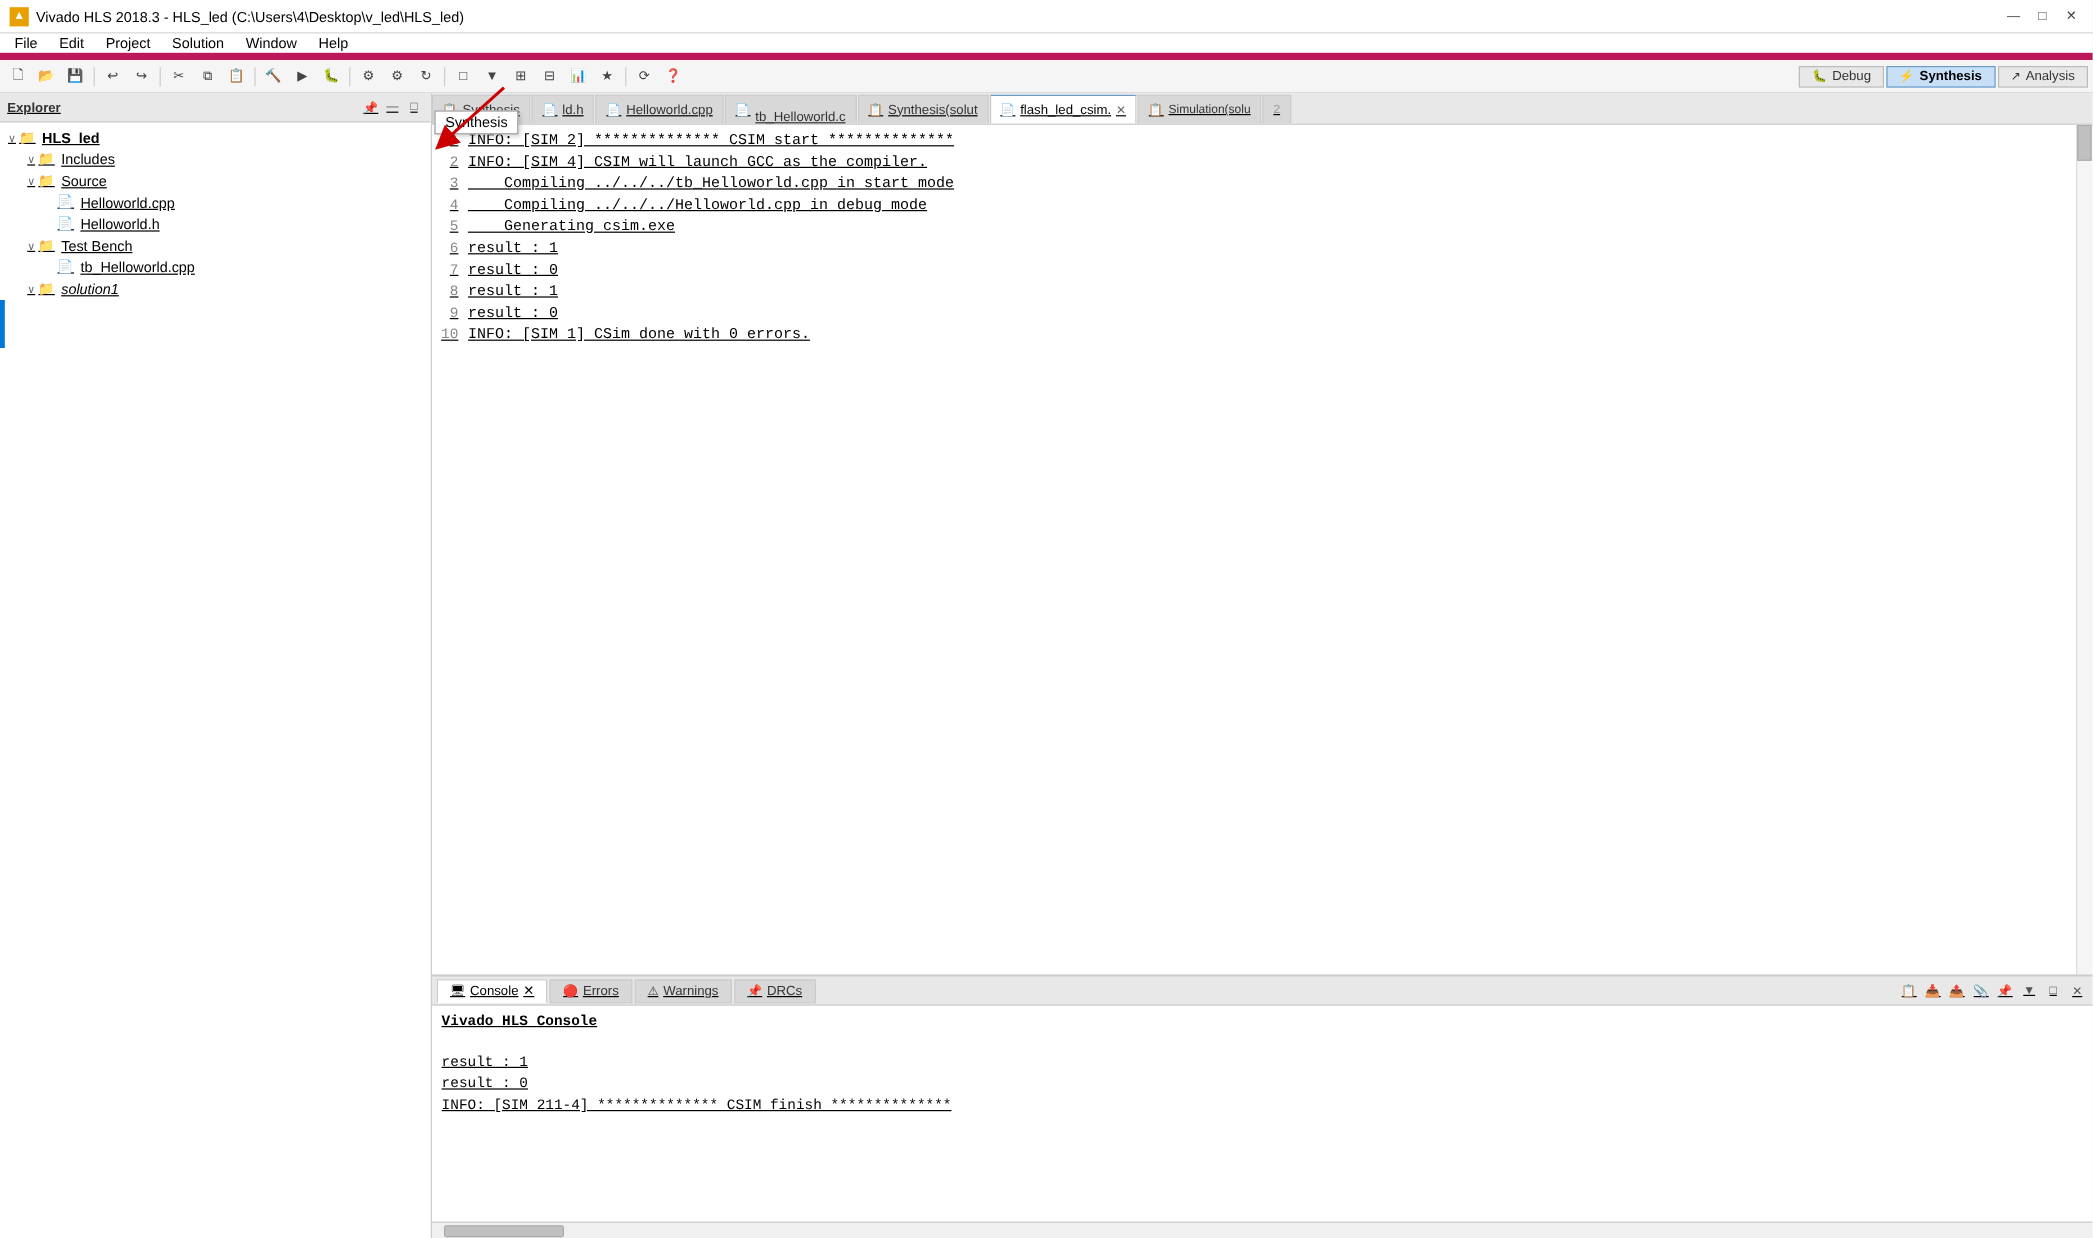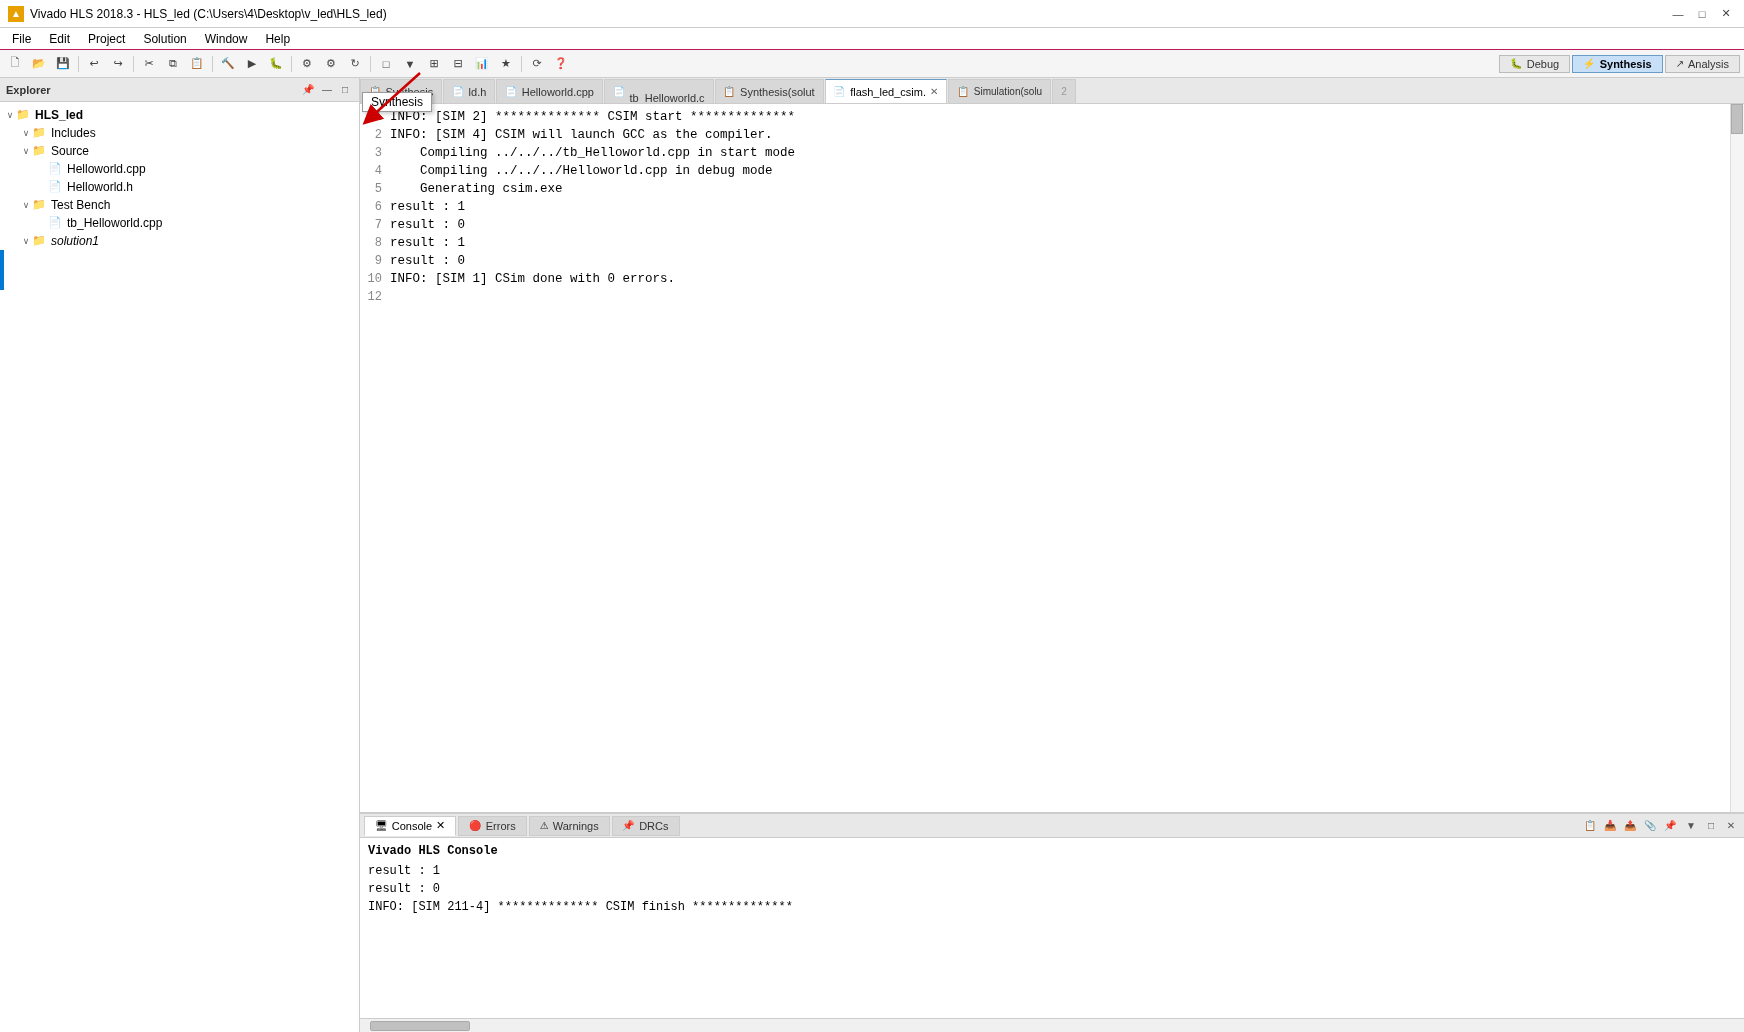--- a/index.html
+++ b/index.html
@@ -55,21 +55,21 @@
       color: #444;
     }
 
     
     .menu-bar {
       background: #fff;
       height: 22px;
       display: flex;
       align-items: center;
       padding: 0 4px;
-      border-bottom: 1px solid #be185d;
+      border-bottom: 6px solid #be185d;
       gap: 2px;
     }
     .menu-item {
       padding: 2px 8px;
       cursor: pointer;
       font-size: 12px;
       color: #000;
       height: 100%;
       display: flex;
       align-items: center;
@@ -128,20 +128,21 @@
       font-weight: bold;
     }
     .top-tab .tab-icon {
       font-size: 10px;
     }
 
     
     .main-layout {
       display: flex;
       height: calc(1032px - 78px);
+      text-decoration: underline;
     }
 
     
     .sidebar {
       width: 360px;
       background: #fff;
       border-right: 1px solid #ccc;
       display: flex;
       flex-direction: column;
       overflow: hidden;
@@ -346,21 +347,21 @@
     .bottom-content {
       flex: 1;
       overflow-y: auto;
       padding: 6px 8px;
       font-family: 'Courier New', Courier, monospace;
       font-size: 12px;
       color: #000;
     }
     .console-title {
       font-weight: bold;
-      margin-bottom: 4px;
+      margin-bottom: 18px;
       font-size: 12px;
     }
     .console-line {
       line-height: 18px;
       white-space: pre;
     }
 
     
     .synthesis-tooltip {
       position: absolute;
@@ -602,24 +603,20 @@
             <span class="line-content">result : 1</span>
           </div>
           <div class="code-line">
             <span class="line-num">9</span>
             <span class="line-content">result : 0</span>
           </div>
           <div class="code-line">
             <span class="line-num">10</span>
             <span class="line-content">INFO: [SIM 1] CSim done with 0 errors.</span>
           </div>
-          <div class="code-line">
-            <span class="line-num">12</span>
-            <span class="line-content"></span>
-          </div>
         </div>
       <div class="editor-scrollbar">
         <div style="width:12px;height:30px;background:#c0c0c0;margin-top:0;border:1px solid #aaa;"></div>
       </div>
     </div>
 
     <div class="bottom-pane">
       <div class="bottom-tabs">
 
       <div class="bottom-tab active">

